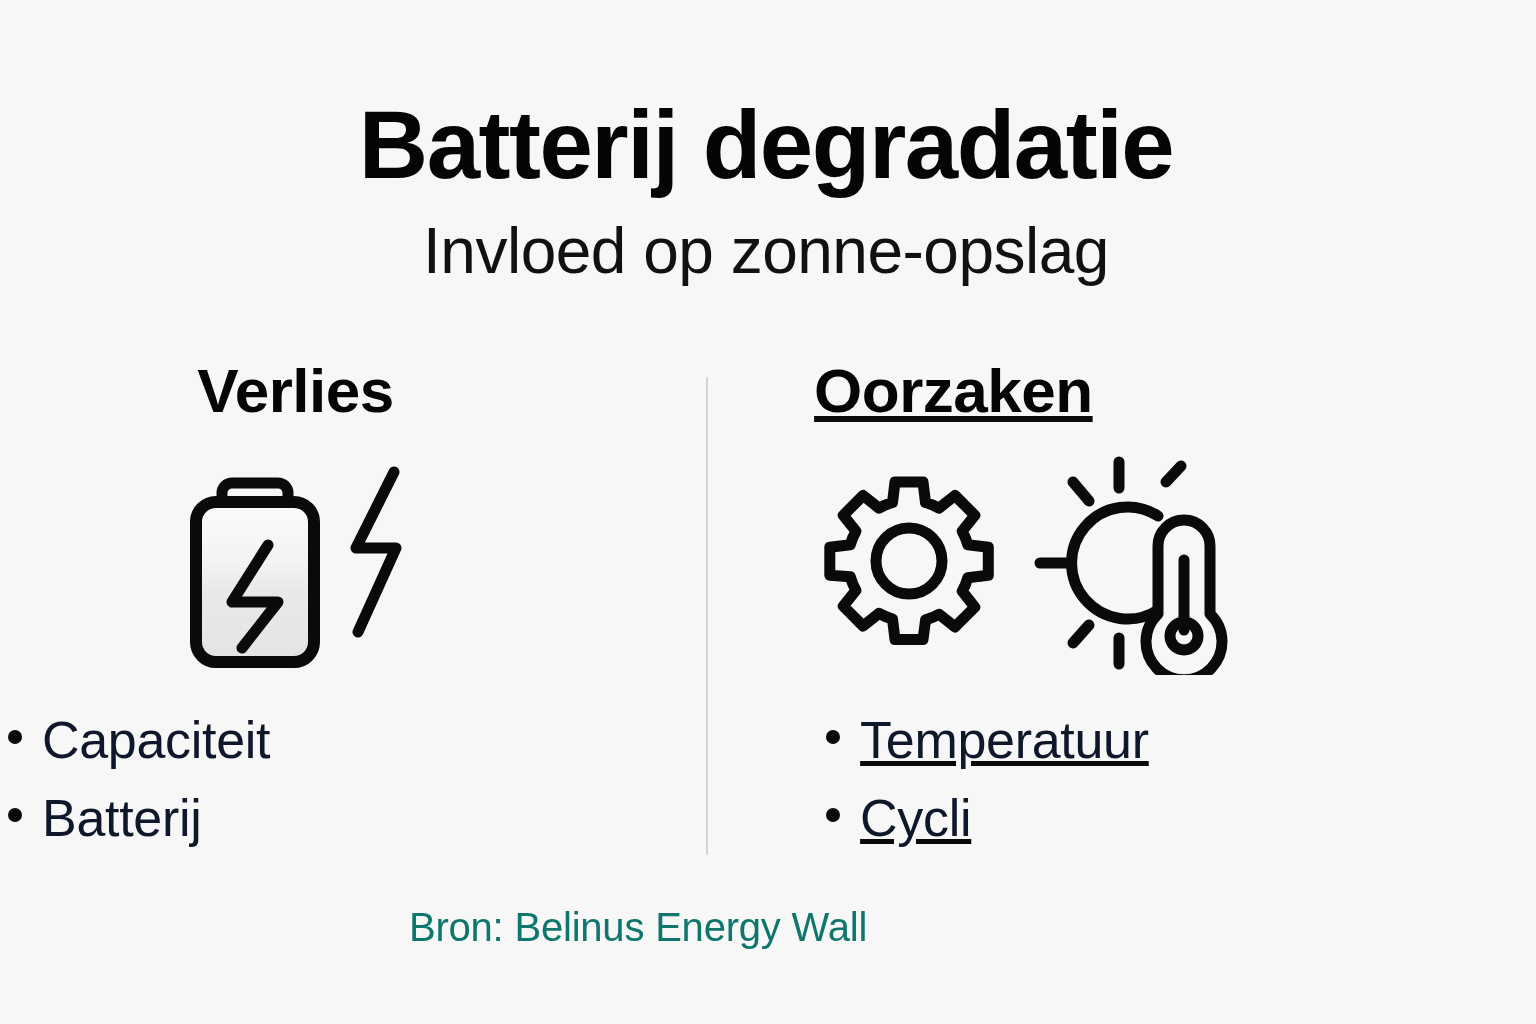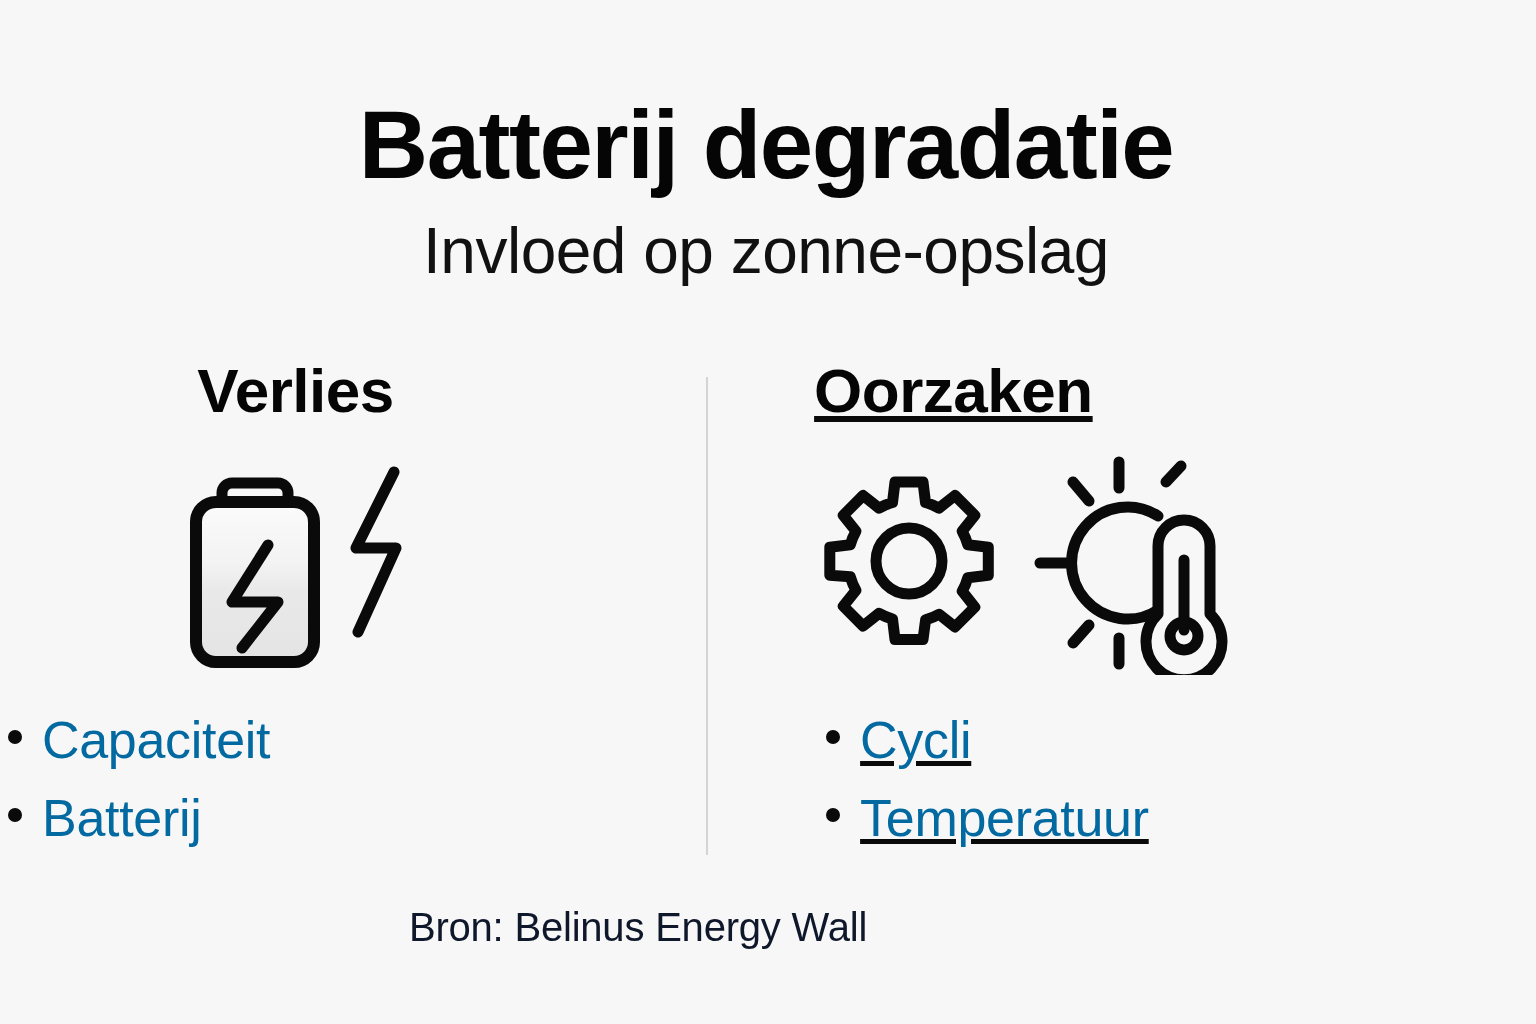--- a/index.html
+++ b/index.html
@@ -103,21 +103,21 @@
     margin: 24px 0 0 0;
     padding: 0;
     align-self: flex-start;
   }
   .bullets li {
     display: flex;
     align-items: baseline;
     font-size: 52px;
     line-height: 1.50;
     letter-spacing: -0.3px;
-    color: #0369a1;
+    color: #0f172a;
     white-space: nowrap;
   }
   .bullet-dot {
     display: inline-block;
     width: 14px;
     height: 14px;
     border-radius: 50%;
     background: #0a0a0a;
     margin-right: 20px;
     flex: 0 0 auto;
@@ -130,21 +130,21 @@
 
   
   .footer {
     position: absolute;
     top: 905px;
     left: 0;
     width: 1276px;
     text-align: center;
     font-size: 40px;
     letter-spacing: -0.2px;
-    color: #0f172a;
+    color: #0f766e;
   }
 </style>
 </head>
 <body>
 
 <div class="poster">
 
   <div class="header">
     <h1 class="title">Batterij degradatie</h1>
     <p class="subtitle">Invloed op zonne-opslag</p>
@@ -232,25 +232,25 @@
 
               <circle cx="158" cy="186" r="14" fill="none" stroke="#0a0a0a" stroke-width="11"></circle>
             </svg>
           </span>
 
         </div>
 
         <ul class="bullets bullets-right">
           <li>
             <span class="bullet-dot"></span>
-            <span>Cycli</span>
+            <span>Temperatuur</span>
           </li>
           <li>
             <span class="bullet-dot"></span>
-            <span>Temperatuur</span>
+            <span>Cycli</span>
           </li>
         </ul>
 
       </div>
     </div>
 
   </div>
 
   <div class="footer">Bron: Belinus Energy Wall</div>
 

